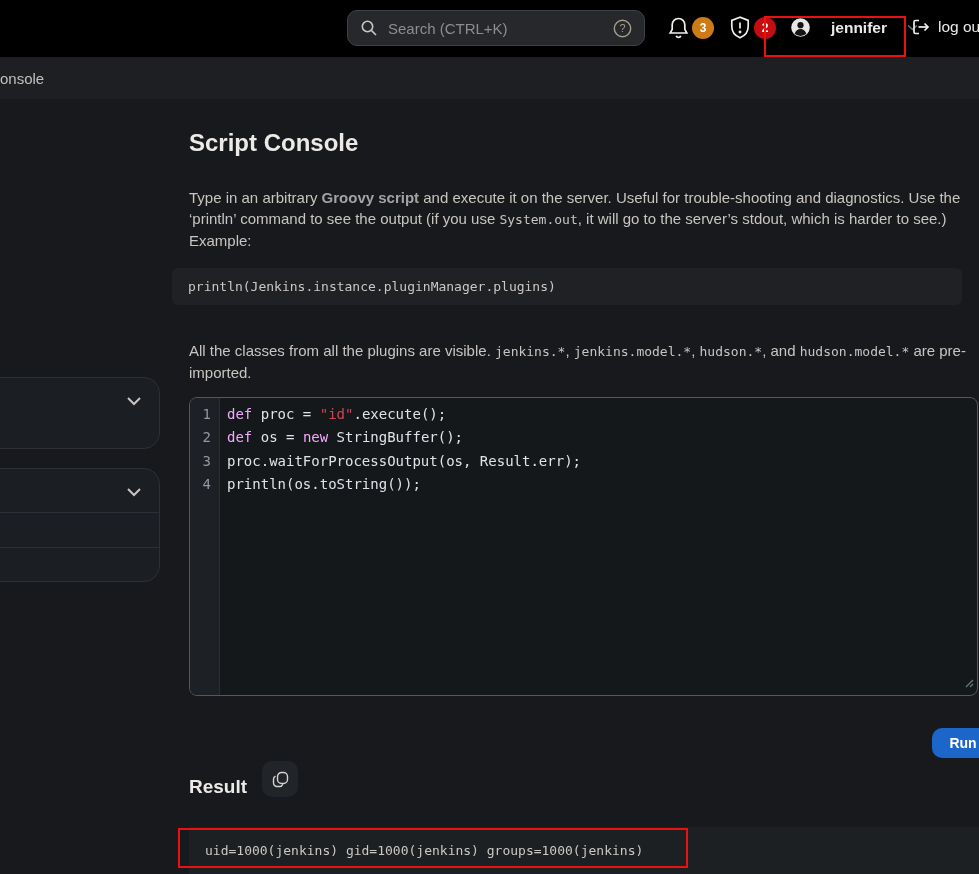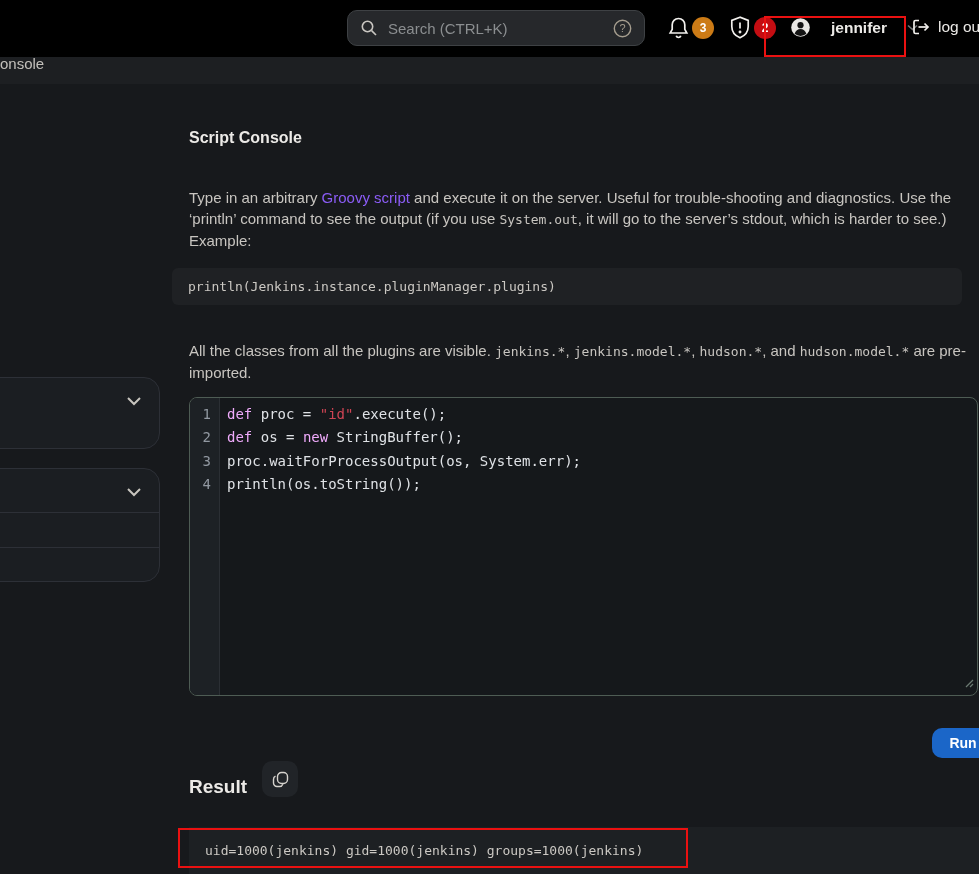--- a/index.html
+++ b/index.html
@@ -27,46 +27,46 @@
     display:flex; align-items:center; justify-content:center;
     color:#fff; font-size:12px; font-weight:bold; z-index:11; cursor:pointer; border:none;
   }
   .badge-orange { left:692px; top:17px; background:#cc7b16; }
   .badge-red   { left:754px; top:17px; background:#c40d12; }
   .user-btn { left:790px; top:17px; gap:20px; color:#eceae7; font-weight:bold; font-size:15.5px; }
   .logout-btn { left:911px; top:17px; gap:7px; color:#eceae7; font-size:15.5px; white-space:nowrap; }
 
   
   .breadcrumb-bar {
-    position:absolute; left:0; top:42px; width:979px; height:42px;
+    position:absolute; left:0; top:57px; width:979px; height:42px;
     background:#1d1f22; display:flex; align-items:center;
     color:#c3c0bb; font-size:15px; z-index:5;
   }
   .breadcrumb-bar span { margin-left:0; }
 
   
   .panel {
     position:absolute; left:-41px; width:201px;
     background:#1b1e22; border:1px solid #2d3037; border-radius:16px; z-index:6;
   }
   .panel-1 { top:377px; height:72px; }
   .panel-2 { top:468px; height:114px; }
   .panel-header { position:relative; height:43px; cursor:pointer; }
   .panel-chevron { position:absolute; right:17px; top:14px; }
   .panel-row { height:35px; border-top:1px solid #2d3037; cursor:pointer; }
 
   
-  .page-title { position:absolute; left:189px; top:129px; font-size:16px; font-weight:bold; color:#eceae7; }
+  .page-title { position:absolute; left:189px; top:129px; font-size:24px; font-weight:bold; color:#eceae7; }
   .para {
     position:absolute; left:189px; font-size:15px; line-height:21px;
     color:#c8c5c0; white-space:nowrap;
   }
   .intro { top:187px; }
   .note  { top:340px; }
-  .link { color:#8b5cf6; text-decoration:none; cursor:pointer; }
+  .link { color:#a3a3a3; text-decoration:none; cursor:pointer;font-weight:bold; }
   .icode { font-family:"DejaVu Sans Mono", monospace; font-size:13px; color:#c8c5c0; }
 
   .example-pre {
     position:absolute; left:172px; top:268px; width:790px; height:37px;
     background:#1f2124; border-radius:6px; padding:11px 16px;
     font-family:"DejaVu Sans Mono", monospace; font-size:13px; color:#cbc8c3; white-space:nowrap;
   }
 
   
   .editor {
@@ -226,21 +226,21 @@
     <span>imported.</span>
   </p>
 
   <div class="editor">
     <div class="gutter" id="editor-gutter">
         <div class="ln">1</div>
         <div class="ln">2</div>
         <div class="ln">3</div>
         <div class="ln">4</div>
       </div>
-    <div class="codearea" id="editor-code"><div><span class="kw">def</span><span> proc = </span><span class="str">"id"</span><span>.execute();</span></div><div><span class="kw">def</span><span> os = </span><span class="kw">new</span><span> StringBuffer();</span></div><div><span>proc.waitForProcessOutput(os, System.err);</span></div><div><span>println(os.toString());</span></div></div>
+    <div class="codearea" id="editor-code"><div><span class="kw">def</span><span> proc = </span><span class="str">"id"</span><span>.execute();</span></div><div><span class="kw">def</span><span> os = </span><span class="kw">new</span><span> StringBuffer();</span></div><div><span>proc.waitForProcessOutput(os, Result.err);</span></div><div><span>println(os.toString());</span></div></div>
     <span class="resize-handle">
       <svg width="11" height="11" viewBox="0 0 11 11" stroke="#6a7a71" stroke-width="1.3">
         <line x1="10" y1="3" x2="3" y2="10"></line>
           <line x1="10" y1="7" x2="7" y2="10"></line>
       </svg>
     </span>
   </div>
 
   <button class="run-btn">Run</button>
 

